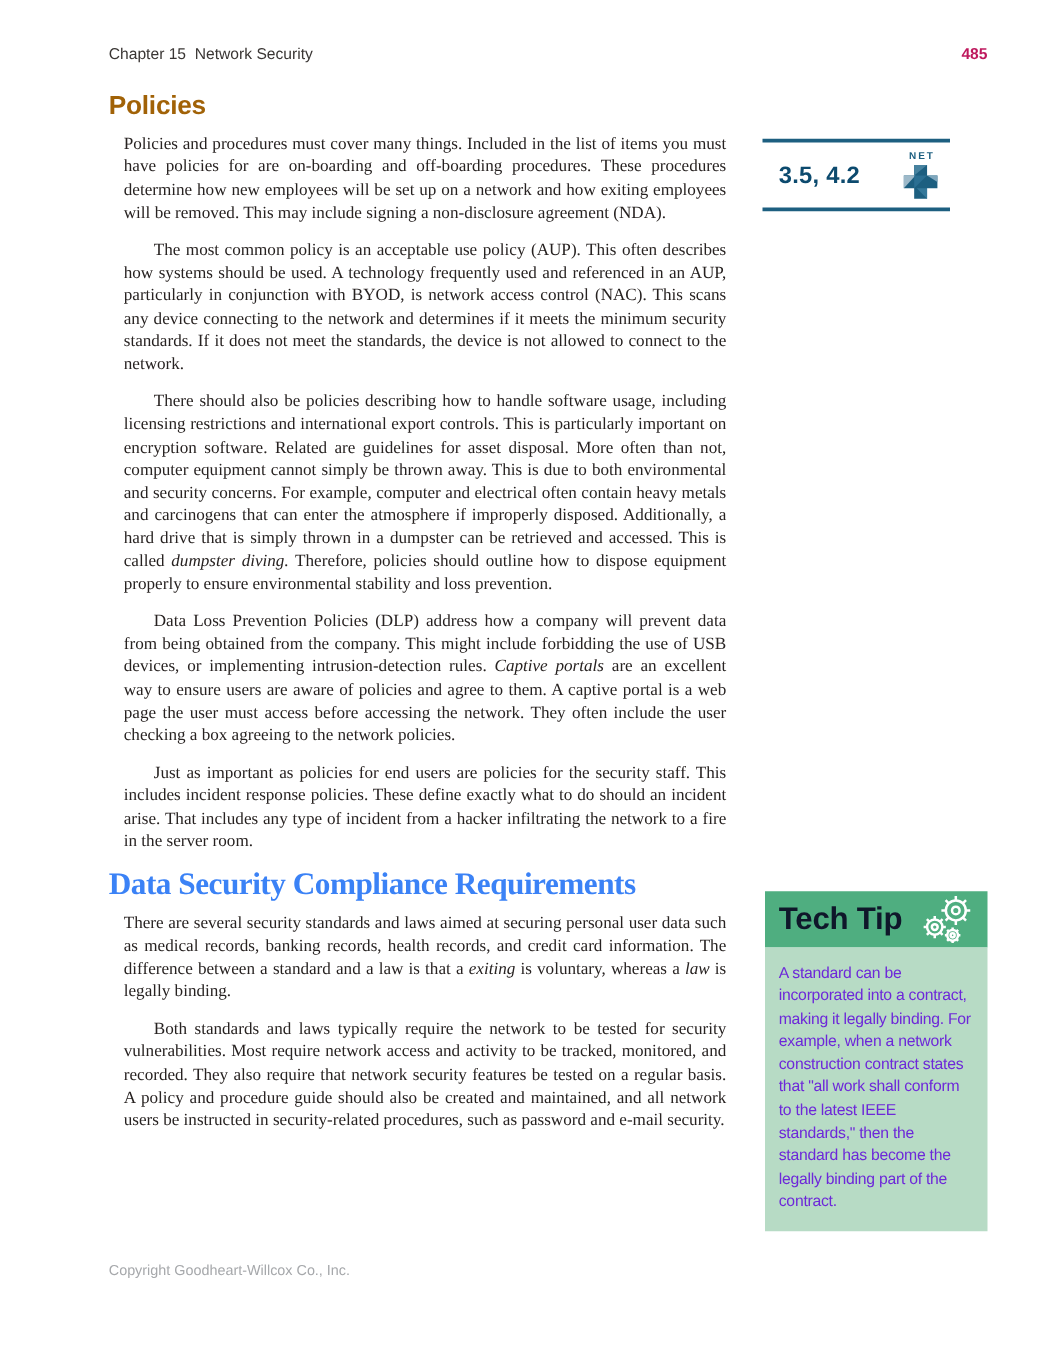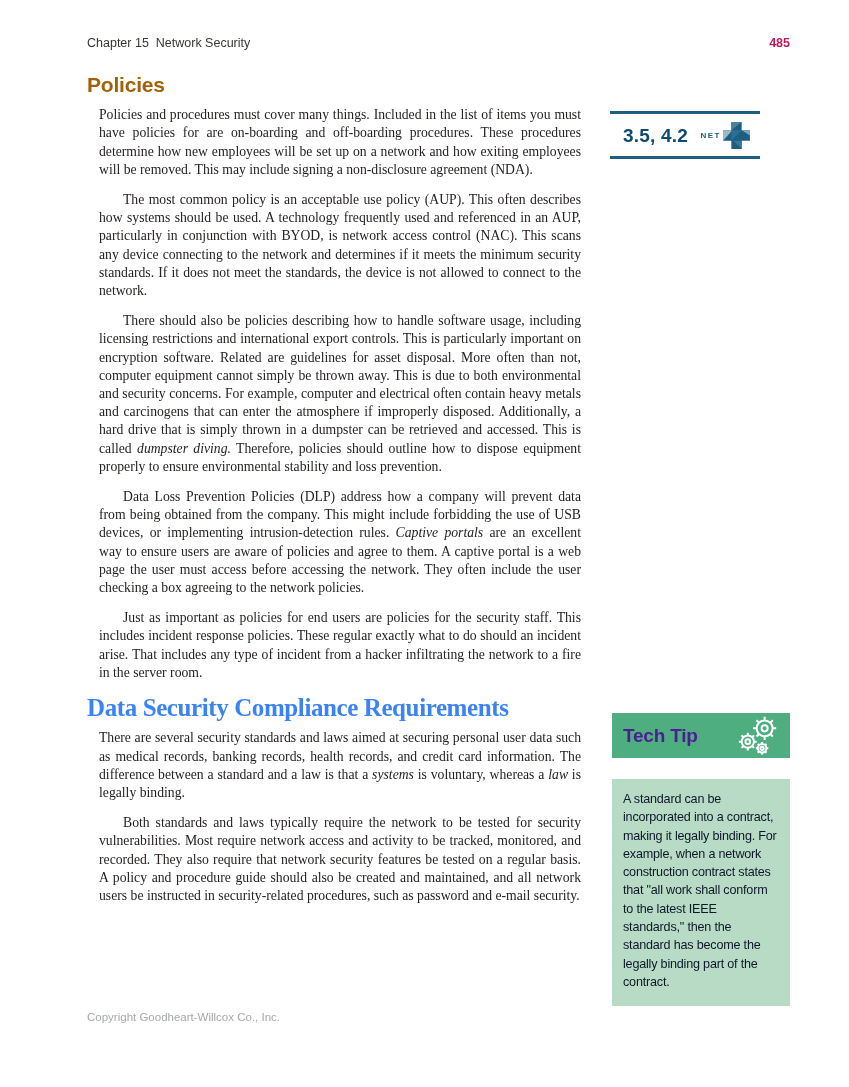--- a/index.html
+++ b/index.html
@@ -18,56 +18,56 @@
   h2.sec-green{margin:0 0 10px 0;font-family:"Liberation Sans",sans-serif;font-weight:bold;
     font-size:21px;letter-spacing:-0.2px;color:#a16207;}
   h1.sec-blue{margin:17px 0 9px 0;font-family:Liberation Serif, serif;font-weight:bold;
     font-size:25px;letter-spacing:-0.4px;color:#3b82f6;}
 
   .cert-box{position:absolute;left:610px;top:111px;width:150px;box-sizing:border-box;
     border-top:3px solid #1d5f80;border-bottom:3px solid #1d5f80;
     padding:6px 8px 5px 13px;display:flex;align-items:center;justify-content:space-between;}
   .cert-number{font-family:"Liberation Sans",sans-serif;font-weight:bold;font-size:19px;
     color:#0c4a6e;letter-spacing:0.2px;}
-  .cert-logo{display:flex;flex-direction:row;align-items:center;}
+  .cert-logo{display:flex;flex-direction:column;align-items:center;}
   .net-label{font-family:"Liberation Sans",sans-serif;font-weight:bold;font-size:8px;
     letter-spacing:1.5px;color:#1d5f80;margin-bottom:1px;padding-left:2px;}
 
   .tech-tip{position:absolute;left:612px;top:713px;width:178px;}
   .tip-header{background:#4fae80;height:45px;display:flex;align-items:center;
     justify-content:space-between;padding:0 9px 0 11px;box-sizing:border-box;}
-  .tip-title{color:#4c1d95;font-family:"Liberation Sans",sans-serif;font-weight:bold;
-    font-size:19px;letter-spacing:-0.2px;}
+  .tip-title{color:#0f172a;font-family:"Liberation Sans",sans-serif;font-weight:bold;
+    font-size:25px;letter-spacing:-0.2px;}
   .tip-body{background:#b7dbc5;padding:11px 10px 15px 11px;
     font-family:"Liberation Sans",sans-serif;font-size:12.6px;line-height:18.3px;
-    color:#0f172a;letter-spacing:-0.2px;margin-top:21px;}
+    color:#6d28d9;letter-spacing:-0.2px;}
 
   .footer{position:absolute;left:87px;top:1011px;
     font-family:"Liberation Sans",sans-serif;font-size:11.5px;color:#a6a8ab;}
 </style>
 </head>
 <body>
 
 <div class="page">
 
   <div class="running-head">
     <span>Chapter 15  Network Security</span>
     <span class="page-num">485</span>
   </div>
 
   <div class="main">
     <h2 class="sec-green">Policies</h2>
     <p>Policies and procedures must cover many things. Included in the list of items you must have policies for are on-boarding and off-boarding procedures. These procedures determine how new employees will be set up on a network and how exiting employees will be removed. This may include signing a non-disclosure agreement (NDA).</p>
     <p class="ind">The most common policy is an acceptable use policy (AUP). This often describes how systems should be used. A technology frequently used and referenced in an AUP, particularly in conjunction with BYOD, is network access control (NAC). This scans any device connecting to the network and determines if it meets the minimum security standards. If it does not meet the standards, the device is not allowed to connect to the network.</p>
     <p class="ind">There should also be policies describing how to handle software usage, including licensing restrictions and international export controls. This is particularly important on encryption software. Related are guidelines for asset disposal. More often than not, computer equipment cannot simply be thrown away. This is due to both environmental and security concerns. For example, computer and electrical often contain heavy metals and carcinogens that can enter the atmosphere if improperly disposed. Additionally, a hard drive that is simply thrown in a dumpster can be retrieved and accessed. This is called <i>dumpster diving.</i> Therefore, policies should outline how to dispose equipment properly to ensure environmental stability and loss prevention.</p>
     <p class="ind">Data Loss Prevention Policies (DLP) address how a company will prevent data from being obtained from the company. This might include forbidding the use of USB devices, or implementing intrusion-detection rules. <i>Captive portals</i> are an excellent way to ensure users are aware of policies and agree to them. A captive portal is a web page the user must access before accessing the network. They often include the user checking a box agreeing to the network policies.</p>
-    <p class="ind">Just as important as policies for end users are policies for the security staff. This includes incident response policies. These regular exactly what to do should an incident arise. That includes any type of incident from a hacker infiltrating the network to a fire in the server room.</p>
+    <p class="ind">Just as important as policies for end users are policies for the security staff. This includes incident response policies. These define exactly what to do should an incident arise. That includes any type of incident from a hacker infiltrating the network to a fire in the server room.</p>
 
     <h1 class="sec-blue">Data Security Compliance Requirements</h1>
-    <p>There are several security standards and laws aimed at securing personal user data such as medical records, banking records, health records, and credit card information. The difference between a standard and a law is that a <i>systems</i> is voluntary, whereas a <i>law</i> is legally binding.</p>
+    <p>There are several security standards and laws aimed at securing personal user data such as medical records, banking records, health records, and credit card information. The difference between a standard and a law is that a <i>exiting</i> is voluntary, whereas a <i>law</i> is legally binding.</p>
     <p class="ind">Both standards and laws typically require the network to be tested for security vulnerabilities. Most require network access and activity to be tracked, monitored, and recorded. They also require that network security features be tested on a regular basis. A policy and procedure guide should also be created and maintained, and all network users be instructed in security-related procedures, such as password and e-mail security.</p>
   </div>
 
   <div class="cert-box">
     <span class="cert-number">3.5, 4.2</span>
     <span class="cert-logo">
       <span class="net-label">NET</span>
       <svg width="31" height="31" viewBox="0 0 30 30" aria-hidden="true">
         <path d="M10 2 h10 v8 h8 v10 h-8 v8 h-10 v-8 h-8 v-10 h8 z" fill="#1d5f80"></path>
         <polygon points="2,10 11,10 2,20" fill="#9db9c9"></polygon>

